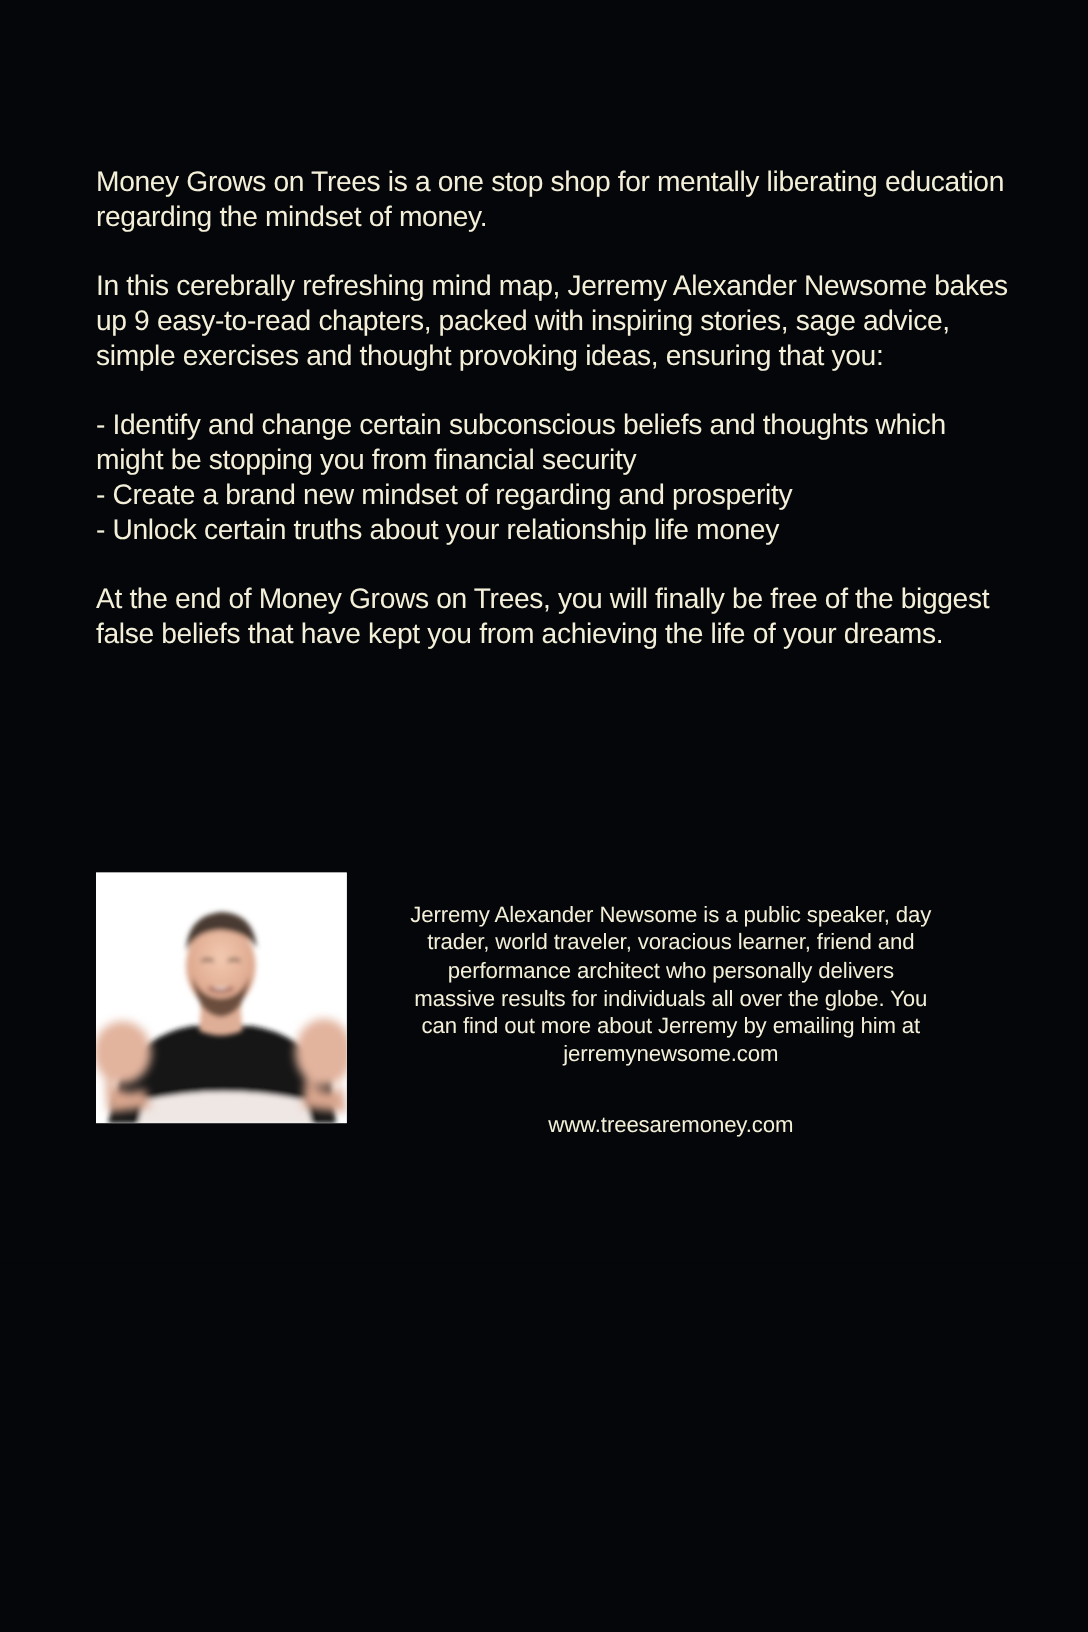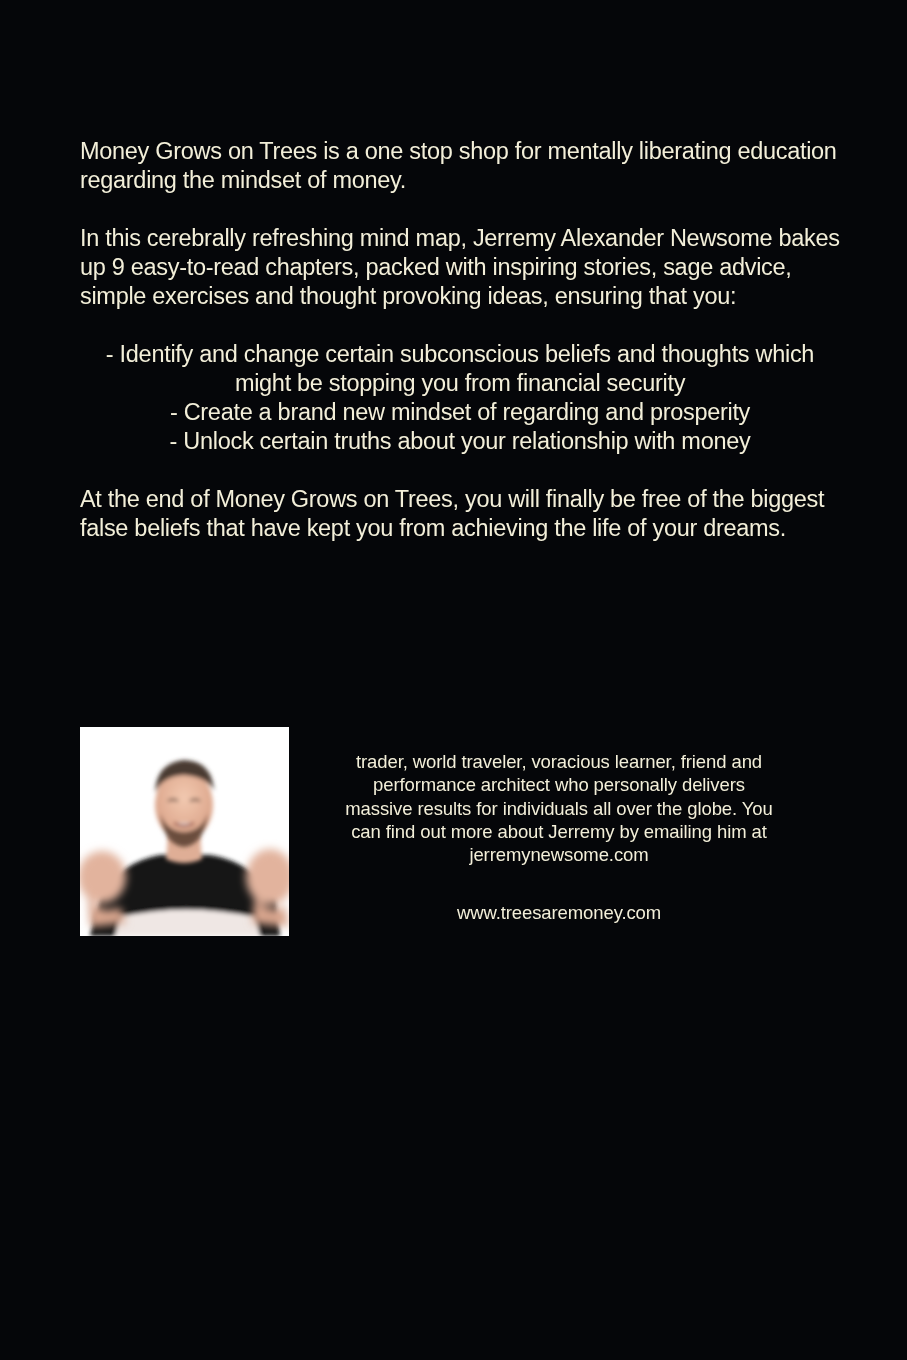--- a/index.html
+++ b/index.html
@@ -25,21 +25,20 @@
       line-height: 29px;
       letter-spacing: -0.3px;
     }
     .blurb p {
       margin: 0 0 29px 0;
     }
     .blurb ul {
       list-style: none;
       margin: 0 0 29px 0;
       padding: 0;
-      text-align: center;
     }
     .blurb li {
       margin: 0;
     }
     .photo {
       position: absolute;
       left: 80px;
       top: 727px;
       width: 209px;
       height: 209px;
@@ -113,21 +112,21 @@
 <body>
 
 <div class="page">
 
   <div class="blurb">
     <p>Money Grows on Trees is a one stop shop for mentally liberating education regarding the mindset of money.</p>
     <p>In this cerebrally refreshing mind map, Jerremy Alexander Newsome bakes up 9 easy-to-read chapters, packed with inspiring stories, sage advice, simple exercises and thought provoking ideas, ensuring that you:</p>
     <ul>
       <li>- Identify and change certain subconscious beliefs and thoughts which might be stopping you from financial security</li>
       <li>- Create a brand new mindset of regarding and prosperity</li>
-      <li>- Unlock certain truths about your relationship with money</li>
+      <li>- Unlock certain truths about your relationship life money</li>
     </ul>
     <p>At the end of Money Grows on Trees, you will finally be free of the biggest false beliefs that have kept you from achieving the life of your dreams.</p>
   </div>
 
   <div class="photo" aria-label="author-photo-smiling-man-pointing">
     <svg width="209" height="209" viewBox="0 0 209 209" xmlns="http://www.w3.org/2000/svg">
       <defs>
         <filter id="blur2" x="-20%" y="-20%" width="140%" height="140%">
           <feGaussianBlur stdDeviation="2.2"></feGaussianBlur>
         </filter>
@@ -164,20 +163,21 @@
       <g filter="url(#blur4)">
         <ellipse cx="22" cy="150" rx="24" ry="26" fill="#e2b39d"></ellipse>
         <ellipse cx="190" cy="150" rx="24" ry="28" fill="#e2b39d"></ellipse>
         <path d="M8 168 Q20 190 40 180 L46 196 L10 200 Z" fill="#d9a68e"></path>
         <path d="M175 170 Q190 190 205 178 L209 200 L172 196 Z" fill="#d9a68e"></path>
       </g>
     </svg>
   </div>
 
   <div class="bio">
+    <p>Jerremy Alexander Newsome is a public speaker, day</p>
     <p>trader, world traveler, voracious learner, friend and</p>
     <p>performance architect who personally delivers</p>
     <p>massive results for individuals all over the globe. You</p>
     <p>can find out more about Jerremy by emailing him at</p>
     <p>jerremynewsome.com</p>
     <p class="website">www.treesaremoney.com</p>
   </div>
 
   <div class="barcode-box">
     <svg id="barcode-svg" width="288" height="177" viewBox="0 0 288 177" xmlns="http://www.w3.org/2000/svg">

